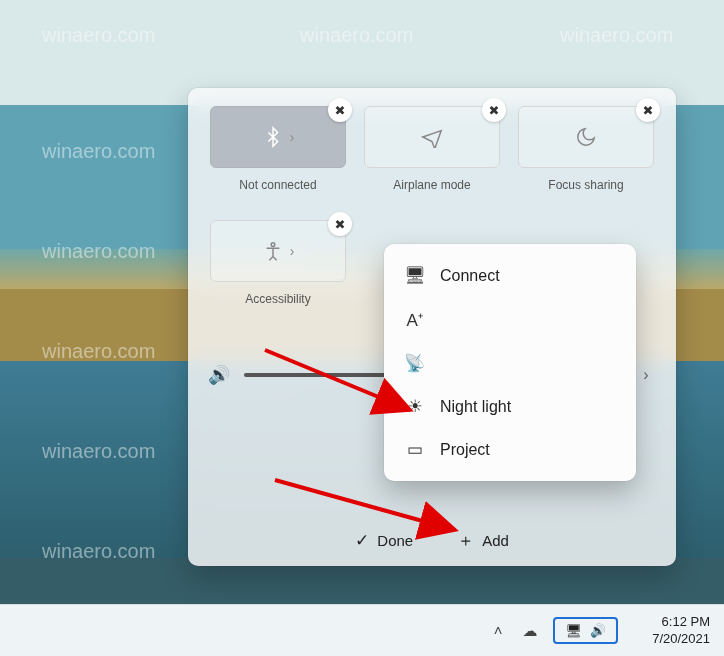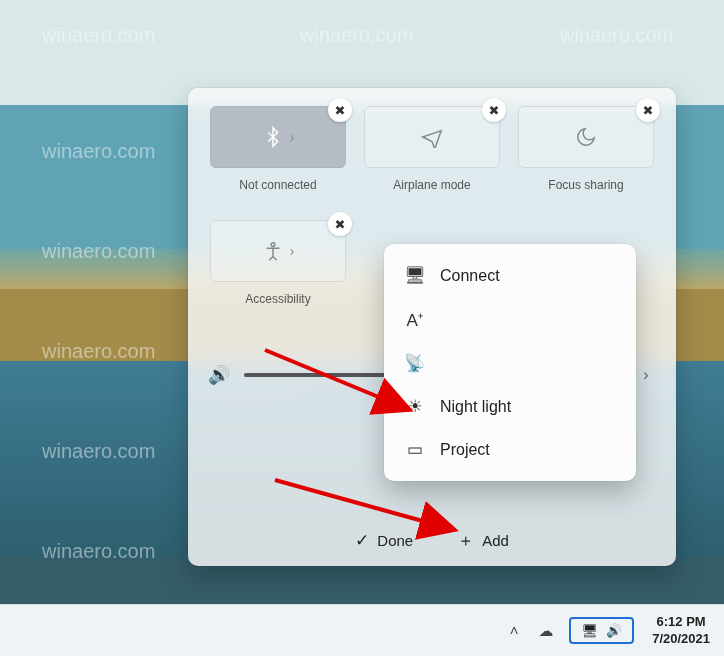--- a/index.html
+++ b/index.html
@@ -103,21 +103,21 @@
     background:#eef3f6; border-top:1px solid #d4dde3;
     display:flex; align-items:center; justify-content:flex-end;
     gap:12px; padding-right:14px; z-index:20;
     font-size:13px; color:#222;
   }
   .tray-item { color:#444; font-size:15px; padding:4px 4px; cursor:pointer; }
   .tray-box {
     border:2px solid #1f6fd6; border-radius:4px; padding:4px 10px;
     display:flex; gap:8px; align-items:center;
   }
-  .clock { text-align:center; line-height:1.25; margin-left:6px;font-weight:bold; }
+  .clock { text-align:right; line-height:1.25; margin-left:22px; }
 
   svg.icon { width:22px; height:22px; stroke:#888; stroke-width:1.6; fill:none; }
   .tile-btn.active svg.icon { stroke:#fff; }
 </style>
 </head>
 <body>
 
 <div class="watermark">
   <span class="wm" style="left:42px; top:24px">winaero.com</span>
   <span class="wm" style="left:300px; top:24px">winaero.com</span>

